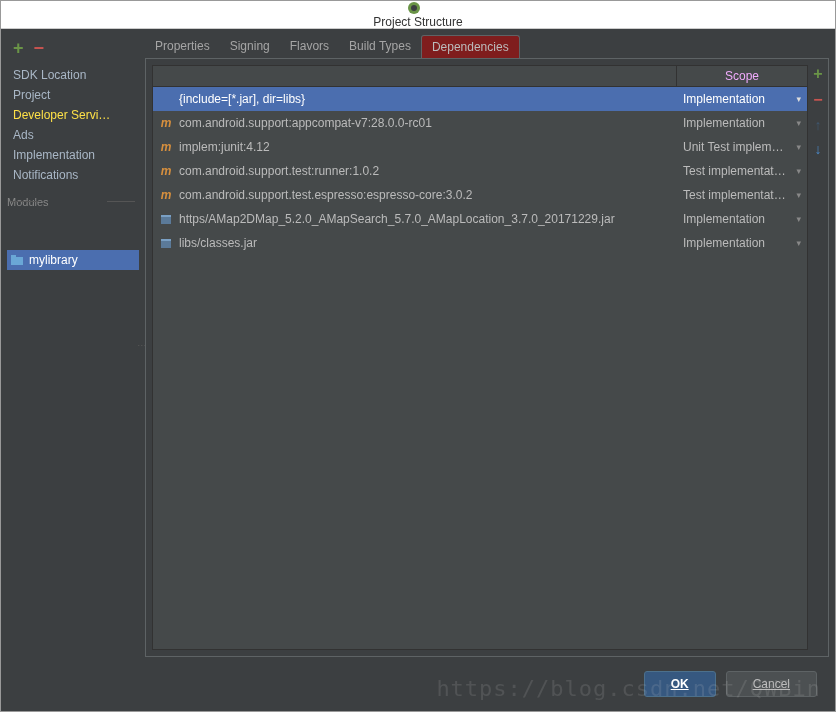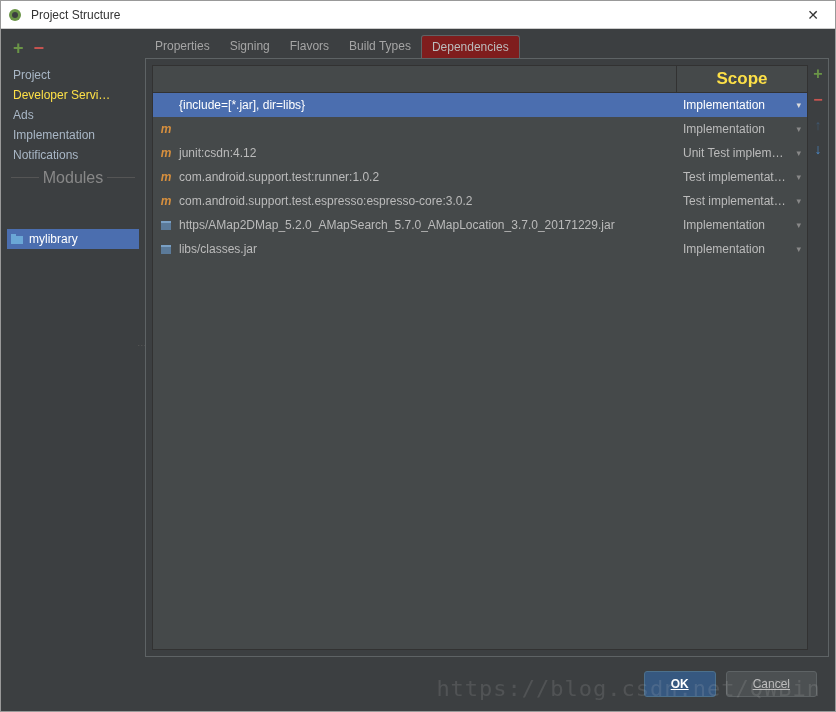--- a/index.html
+++ b/index.html
@@ -20,20 +20,21 @@
     flex-direction: column;
   }
   .titlebar {
     height: 28px;
     background: #fff;
     display: flex;
     align-items: center;
     padding: 0 6px;
     border-bottom: 1px solid #ccc;
     color: #333;
+    flex-direction: column;
   }
   .titlebar .icon {
     width: 16px; height: 16px; margin-right: 8px;
     display: inline-flex; align-items: center; justify-content: center;
   }
   .titlebar .title { flex: 1; }
   .titlebar .close {
     width: 32px; height: 24px;
     display: flex; align-items: center; justify-content: center;
     font-size: 14px; color: #333;
@@ -70,25 +71,26 @@
   .sidebar-list { display: flex; flex-direction: column; font-size: 12px; }
   .sidebar-item {
     padding: 3px 6px;
     color: #a9b7c6;
     white-space: nowrap;
     overflow: hidden;
     text-overflow: ellipsis;
   }
   .sidebar-item.dim { color: #fde047; }
   .sidebar-sep {
-    text-align: center;
+    text-align: left;
     color: #888;
-    font-size: 16px;
+    font-size: 11px;
     padding: 4px 0 2px 0;
     position: relative;
+    margin-top: 7px;
   }
   .sidebar-sep::before, .sidebar-sep::after {
     content:"";
     position:absolute; top:50%; width:28px; border-top:1px solid #555;
   }
   .sidebar-sep::before { left:4px; }
   .sidebar-sep::after { right:4px; }
   .module-row {
     display:flex; align-items:center; gap:4px;
     padding: 3px 4px;
@@ -143,25 +145,24 @@
     flex-direction:column;
     overflow:hidden;
   }
   .table-header {
     display:flex;
     background:#45494a;
     border-bottom:1px solid #323232;
   }
   .th {
     padding:3px 6px;
-    color:#fde047;
-    font-size:17px;
+    color:#f0abfc;
+    font-size:12px;
     text-align:center;
     border-right:1px solid #323232;
-    font-weight:bold;
   }
   .th-name { flex:1; }
   .th-scope { width:130px; border-right:none; }
   .table-body { flex:1;text-align:right; }
   .tr {
     display:flex;
     height:24px;
     align-items:center;
     border-bottom: none;
   }
@@ -256,20 +257,21 @@
 
   <div class="dark-area">
     <div class="main">
 
       <div class="sidebar">
         <div class="sidebar-icons">
           <span class="plus">+</span>
           <span class="minus">−</span>
         </div>
         <div class="sidebar-list" id="sidebar-list">
+            <div class="sidebar-item">SDK Location</div>
             <div class="sidebar-item">Project</div>
             <div class="sidebar-item dim">Developer Servi…</div>
             <div class="sidebar-item">Ads</div>
             <div class="sidebar-item">Implementation</div>
             <div class="sidebar-item">Notifications</div>
           </div>
         <div class="sidebar-sep">
           <span>Modules</span>
         </div>
         <div id="modules-list">
@@ -312,32 +314,33 @@
                   <div class="td-scope">
                     <span>Implementation</span>
                     <span class="scope-caret">▾</span>
                   </div>
                 </div>
                 <div class="tr">
                   <div class="td-name">
                     <span class="dep-icon">
                       <span class="m-icon">m</span>
                     </span>
+                    <span>com.android.support:appcompat-v7:28.0.0-rc01</span>
                   </div>
                   <div class="td-scope">
                     <span>Implementation</span>
                     <span class="scope-caret">▾</span>
                   </div>
                 </div>
                 <div class="tr">
                   <div class="td-name">
                     <span class="dep-icon">
                       <span class="m-icon">m</span>
                     </span>
-                    <span>junit:csdn:4.12</span>
+                    <span>implem:junit:4.12</span>
                   </div>
                   <div class="td-scope">
                     <span>Unit Test implem…</span>
                     <span class="scope-caret">▾</span>
                   </div>
                 </div>
                 <div class="tr">
                   <div class="td-name">
                     <span class="dep-icon">
                       <span class="m-icon">m</span>

